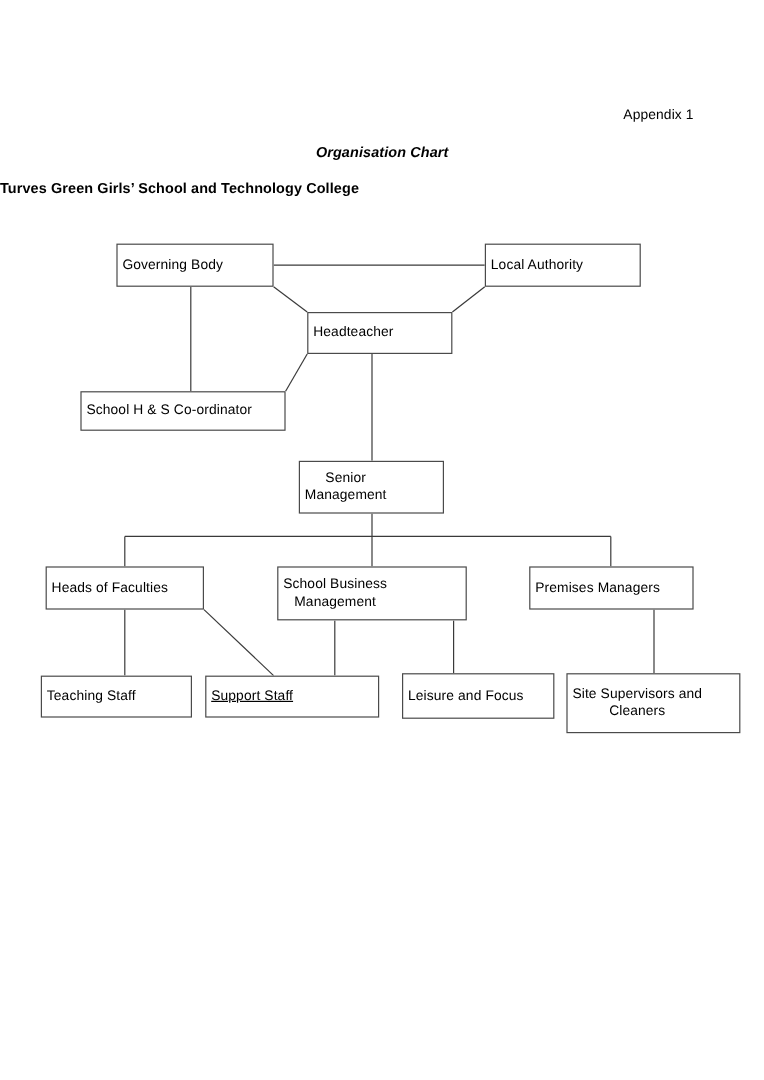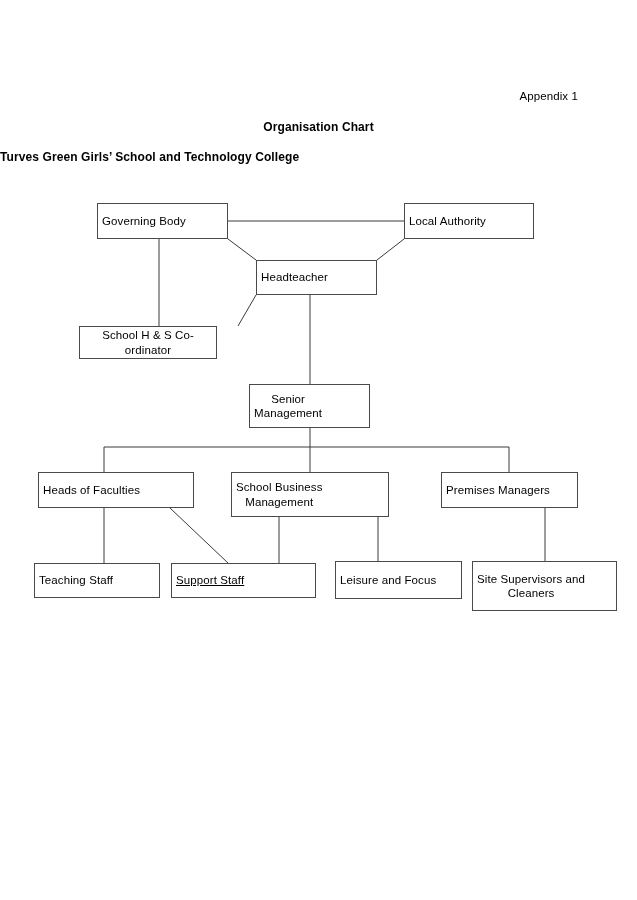--- a/index.html
+++ b/index.html
@@ -36,20 +36,21 @@
   }
   .title-main {
     position: absolute;
     left: 0;
     top: 120px;
     width: 637px;
     text-align: center;
     font-size: 12px;
     font-weight: bold;
     letter-spacing: 0.1px;
+    font-style: italic;
   }
   .title-sub {
     position: absolute;
     left: 0;
     top: 150px;
     width: 637px;
     text-align: left;
     font-size: 12px;
     font-weight: bold;
     letter-spacing: 0.1px;
@@ -87,23 +88,23 @@
   }
   .node span {
     display: block;
     white-space: pre-line;
   }
 
   
   #node-governing-body   { left: 97px;  top: 203px; width: 131px; height: 36px; }
   #node-local-authority  { left: 404px; top: 203px; width: 130px; height: 36px; }
   #node-headteacher      { left: 256px; top: 260px; width: 121px; height: 35px; }
-  #node-school-hs        { left: 67px;  top: 326px; width: 138px; height: 33px; margin-left: 12px; }
+  #node-school-hs        { left: 67px;  top: 326px; width: 171px; height: 33px; }
   #node-senior-mgmt      { left: 249px; top: 384px; width: 121px; height: 44px; }
-  #node-heads-faculties  { left: 38px;  top: 472px; width: 156px; height: 36px; }
+  #node-heads-faculties  { left: 38px;  top: 472px; width: 132px; height: 36px; }
   #node-school-business  { left: 231px; top: 472px; width: 158px; height: 45px; }
   #node-premises-mgrs    { left: 441px; top: 472px; width: 137px; height: 36px; }
   #node-teaching-staff   { left: 34px;  top: 563px; width: 126px; height: 35px; }
   #node-support-staff    { left: 171px; top: 563px; width: 145px; height: 35px; text-decoration: underline; }
   #node-leisure-focus    { left: 335px; top: 561px; width: 127px; height: 38px; }
   #node-site-supervisors { left: 472px; top: 561px; width: 145px; height: 50px; }
 </style>
 </head>
 <body>
 

